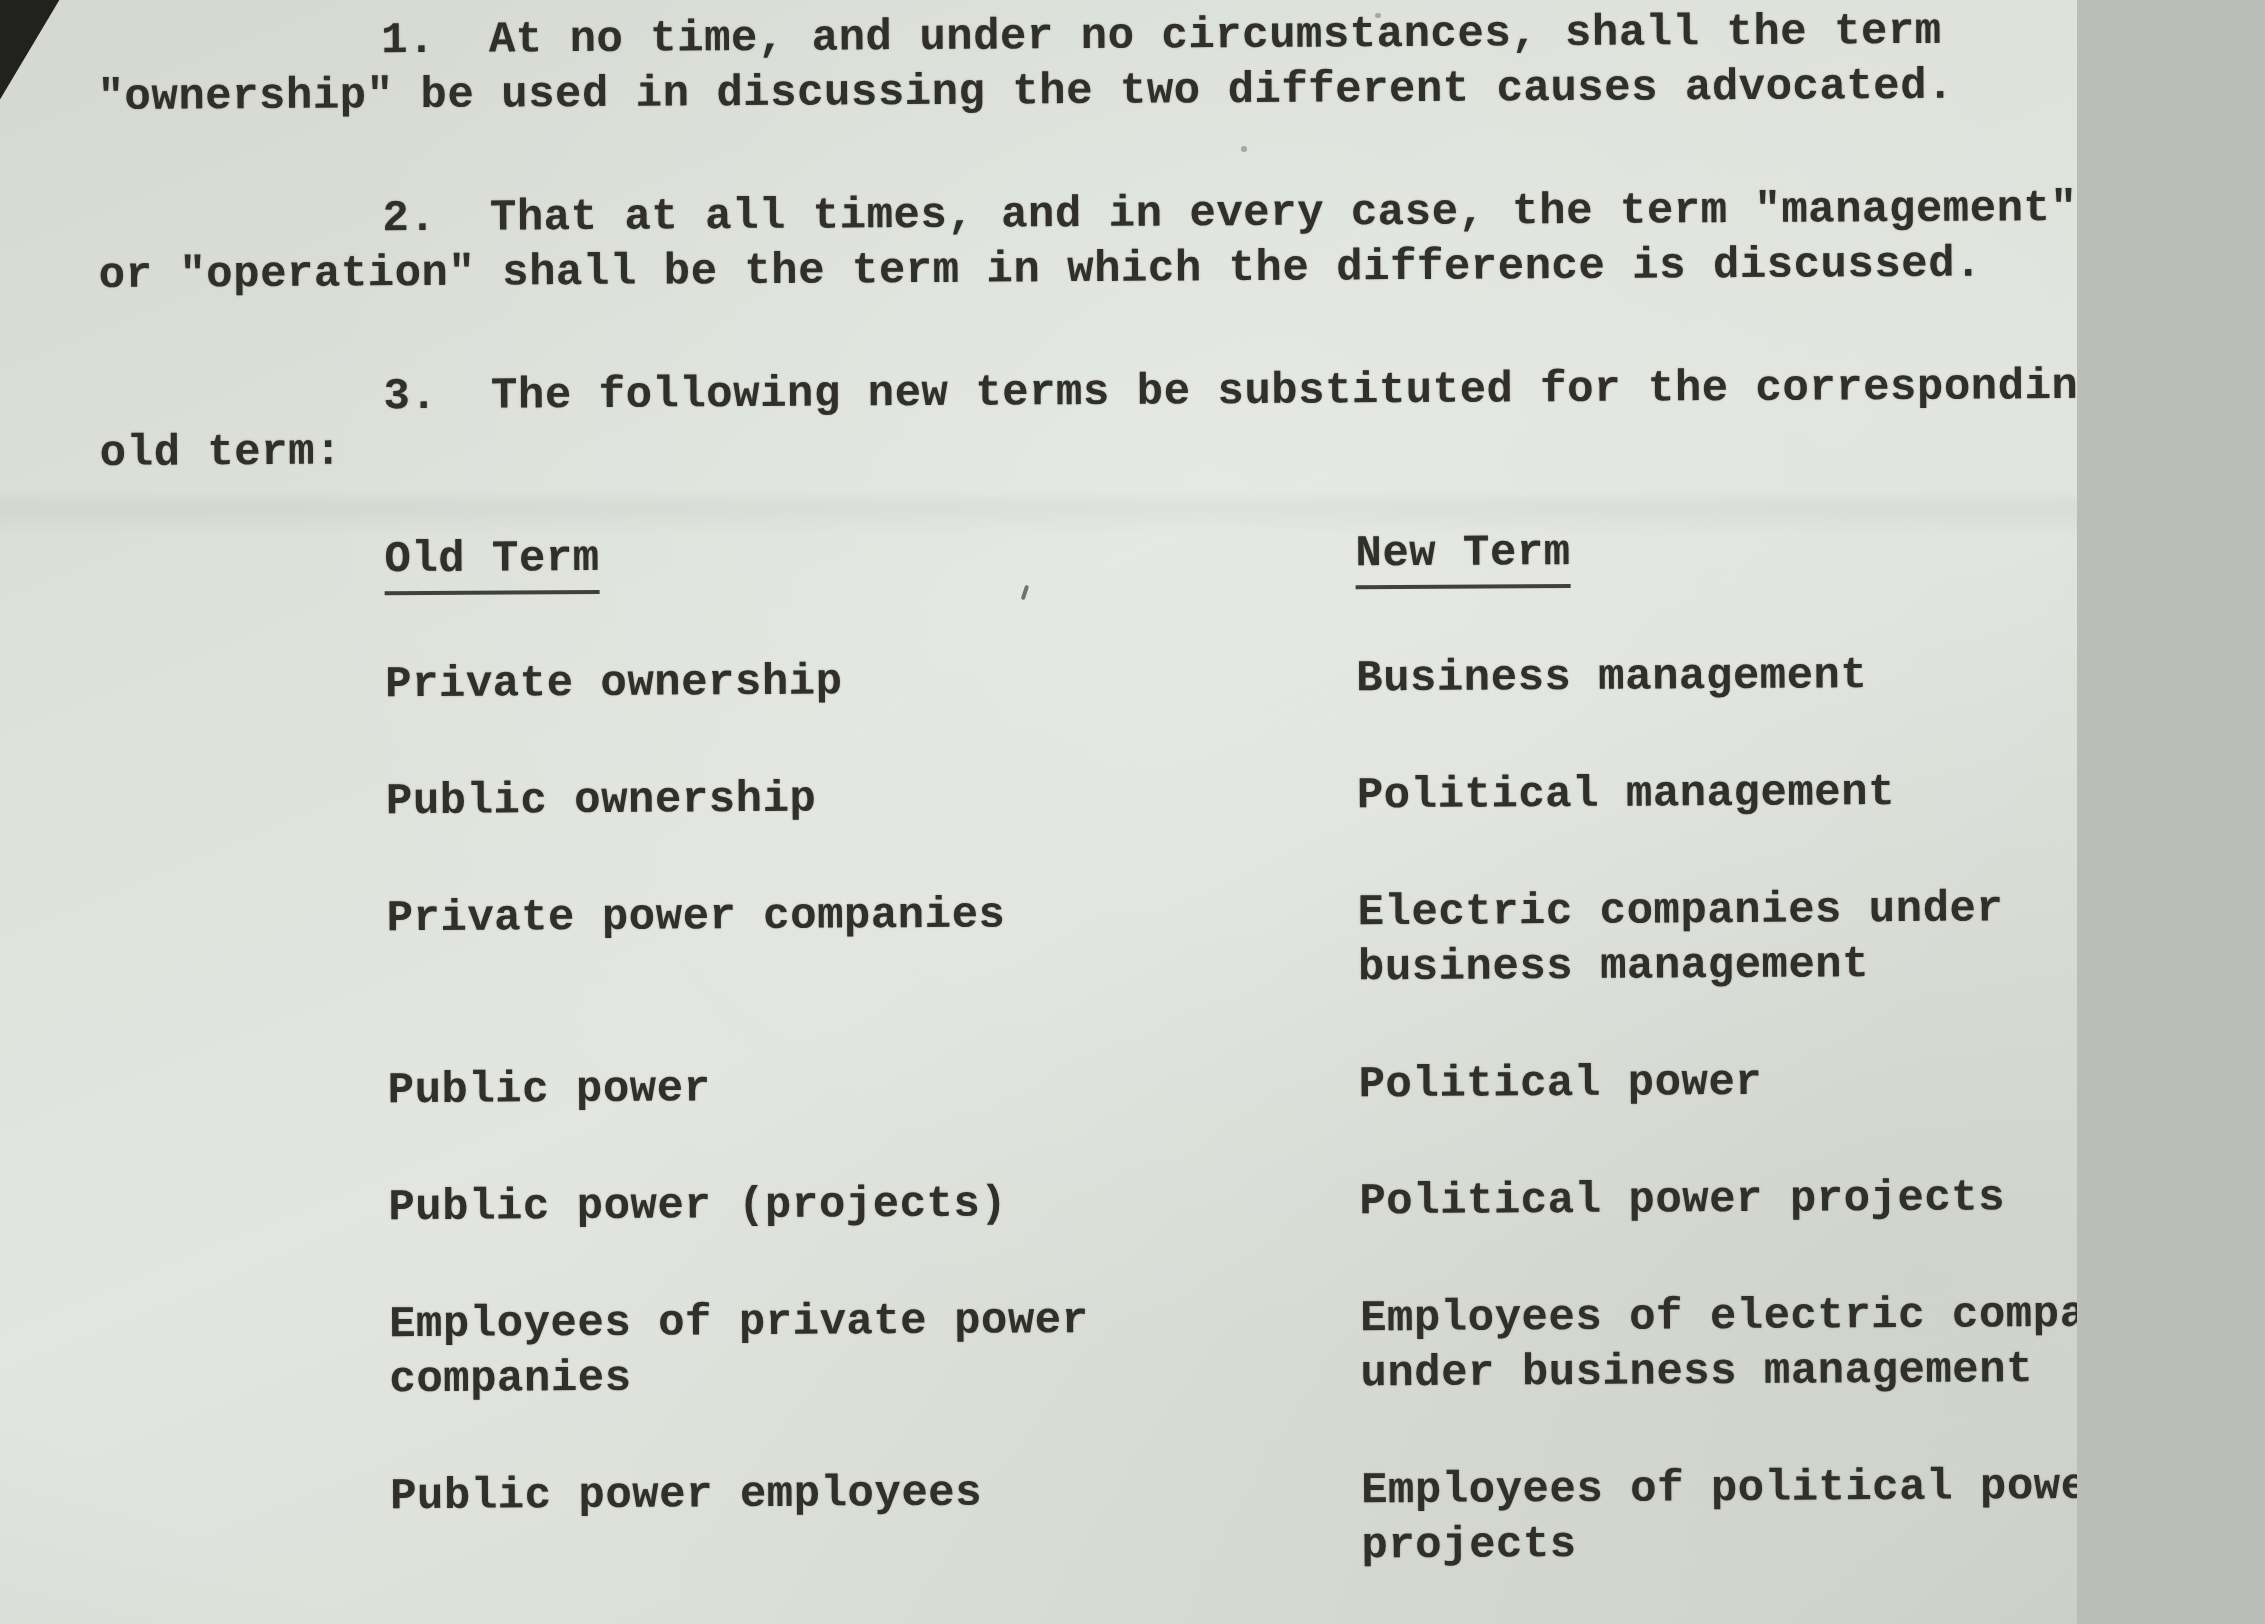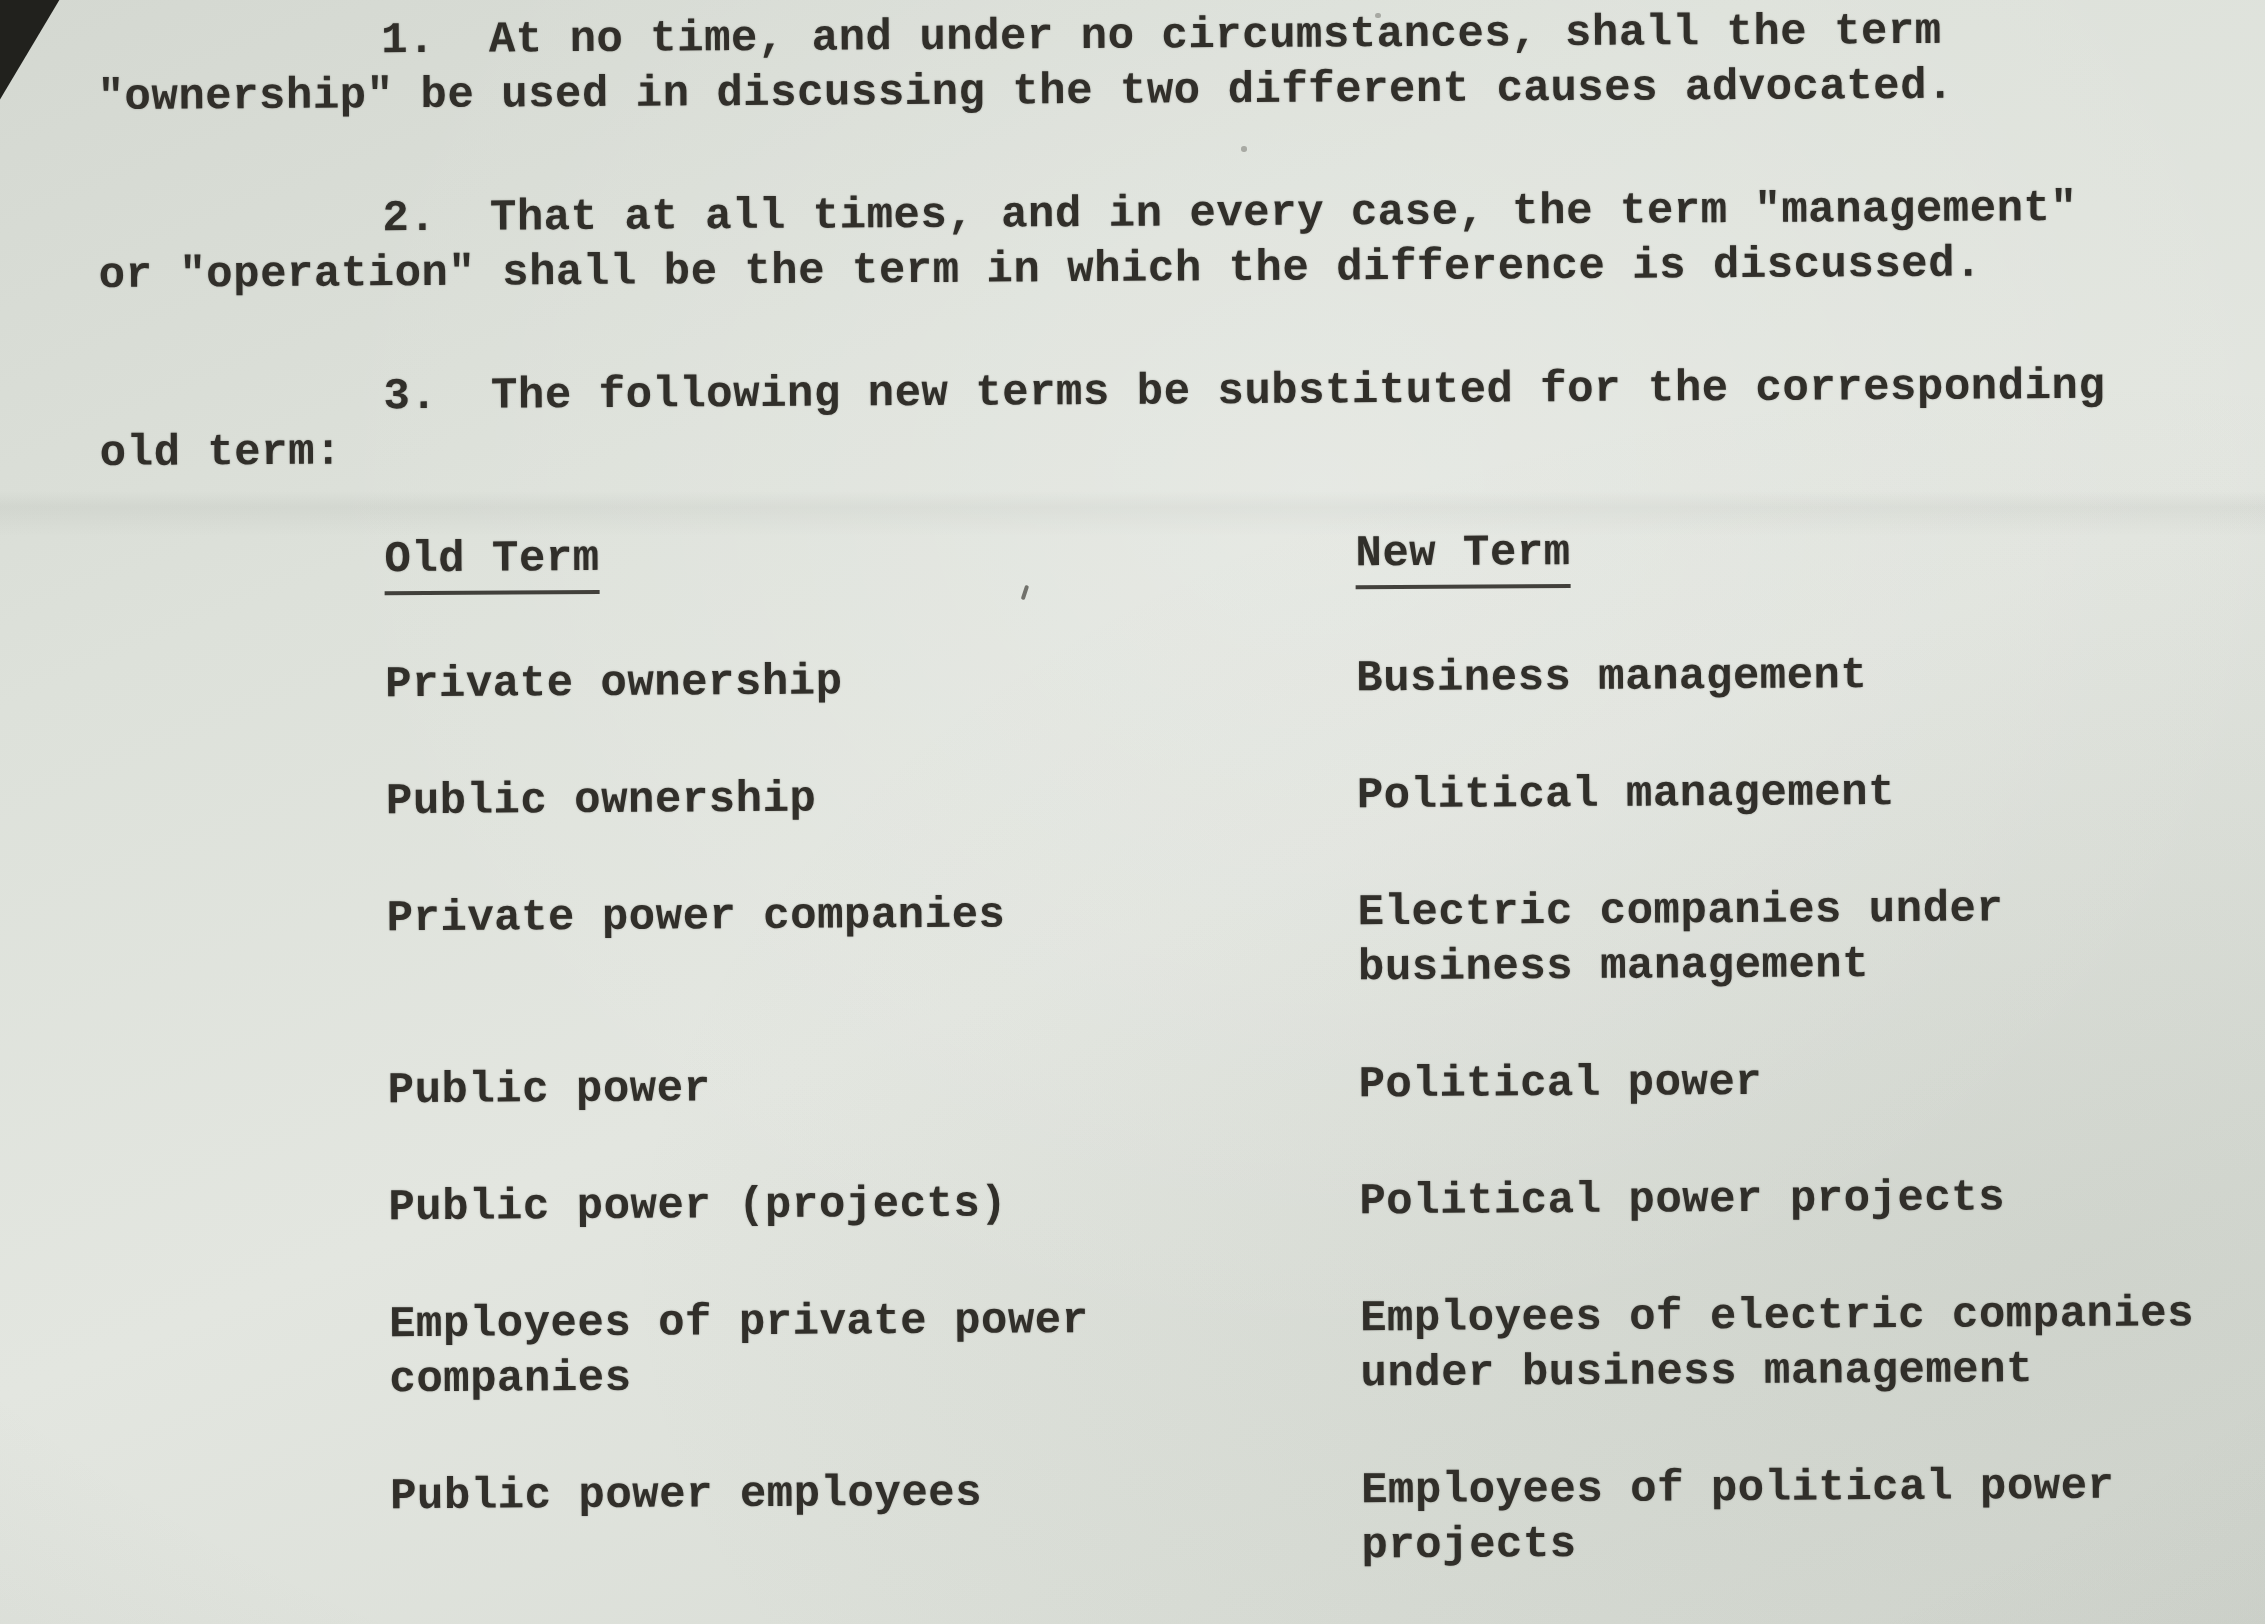--- a/index.html
+++ b/index.html
@@ -2,21 +2,21 @@
 <html style="font-size:14.6px"><head>
 <meta charset="utf-8">
 <style>
   html, body {
     margin: 0;
     padding: 0;
     background: #b9beb6;
   }
   .page {
     position: relative;
-    width: 2265px;
+    width: 2077px;
     height: 1625px;
     overflow: hidden;
     background:
       radial-gradient(ellipse 120% 120% at 50% 42%, rgba(255,255,255,0.00) 55%, rgba(88,94,86,0.16) 100%),
       radial-gradient(ellipse at 58% 30%, rgba(255,255,255,0.20), rgba(255,255,255,0) 55%),
       radial-gradient(ellipse at 92% 78%, rgba(116,124,113,0.10), rgba(116,124,113,0) 50%),
       linear-gradient(to bottom, rgba(0,0,0,0) 30.2%, rgba(96,102,94,0.07) 31.2%, rgba(0,0,0,0) 33.0%),
       linear-gradient(158deg, #d4d8d1 0%, #dde1da 28%, #e3e6e0 55%, #daded7 82%, #d5d9d2 100%);
     font-family: "Liberation Mono", "DejaVu Sans Mono", monospace;
     color: #312f2a;

